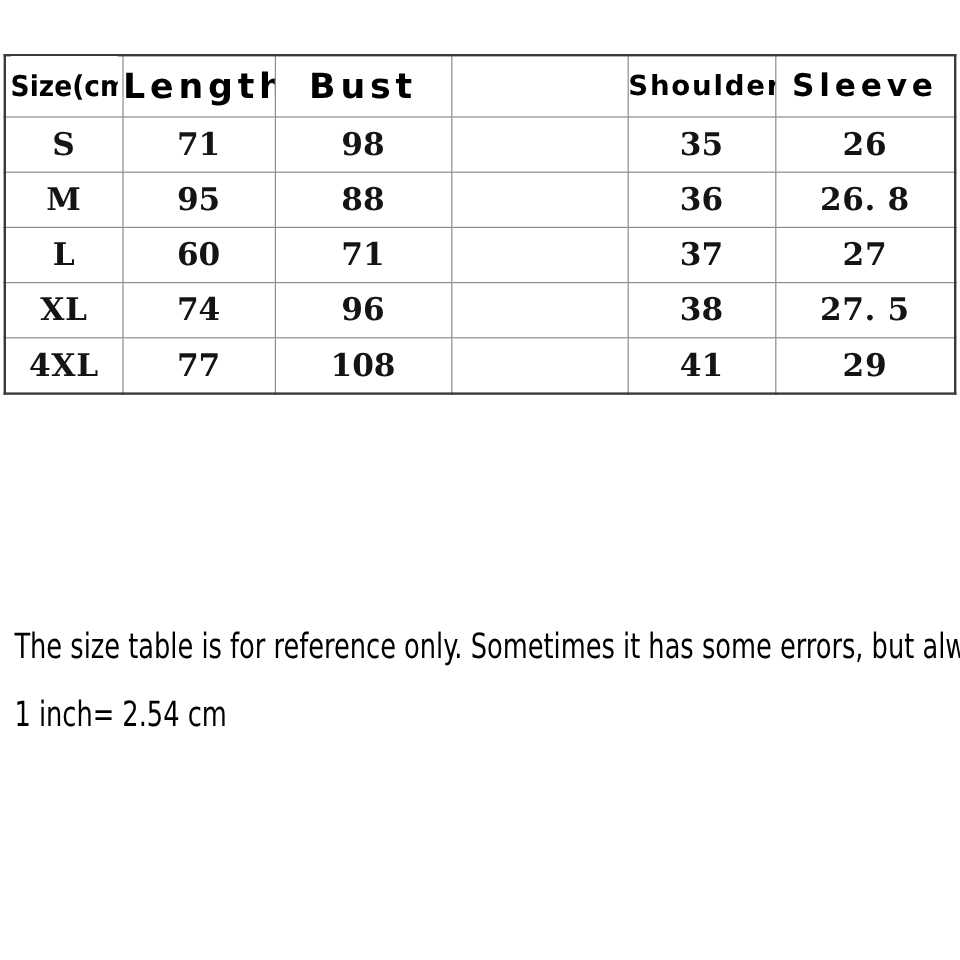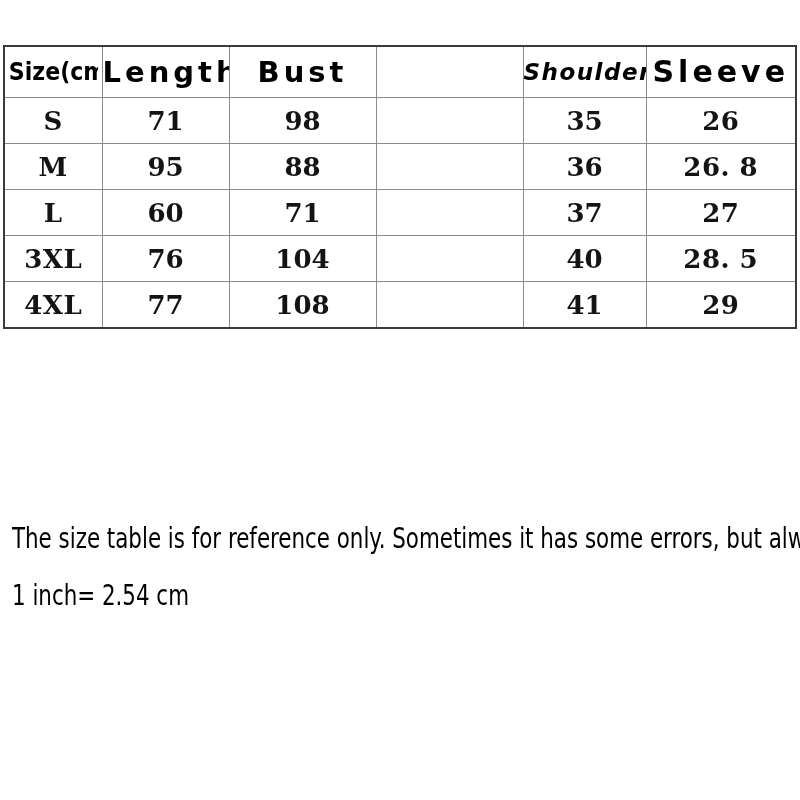--- a/index.html
+++ b/index.html
@@ -53,24 +53,23 @@
     overflow: hidden;
   }
   tr.header-row td.col-size {
     font-size: 24px;
     letter-spacing: 0px;
     transform: scaleX(0.92);
   }
   tr.header-row td.col-shoulder {
     font-size: 23px;
     letter-spacing: 1.5px;
-    font-style: italic;
   }
   tr.header-row td.col-sleeve {
-    font-size: 30px;
+    font-size: 26px;
     letter-spacing: 4px;
     margin-top: 16px;
   }
   tr.header-row td.col-blank {
     letter-spacing: 0;
   }
 
   
   tr.data-row td {
     height: 45px;
@@ -153,26 +152,26 @@
         </tr>
         <tr class="data-row">
           <td class="cell-size">L</td>
           <td class="cell-length">60</td>
           <td class="cell-bust">71</td>
           <td class="cell-blank"></td>
           <td class="cell-shoulder">37</td>
           <td class="cell-sleeve">27</td>
         </tr>
         <tr class="data-row">
-          <td class="cell-size">3XL</td>
-          <td class="cell-length">76</td>
-          <td class="cell-bust">104</td>
+          <td class="cell-size">XL</td>
+          <td class="cell-length">74</td>
+          <td class="cell-bust">96</td>
           <td class="cell-blank"></td>
-          <td class="cell-shoulder">40</td>
-          <td class="cell-sleeve">28. 5</td>
+          <td class="cell-shoulder">38</td>
+          <td class="cell-sleeve">27. 5</td>
         </tr>
         <tr class="data-row">
           <td class="cell-size">4XL</td>
           <td class="cell-length">77</td>
           <td class="cell-bust">108</td>
           <td class="cell-blank"></td>
           <td class="cell-shoulder">41</td>
           <td class="cell-sleeve">29</td>
         </tr>
       </tbody>

